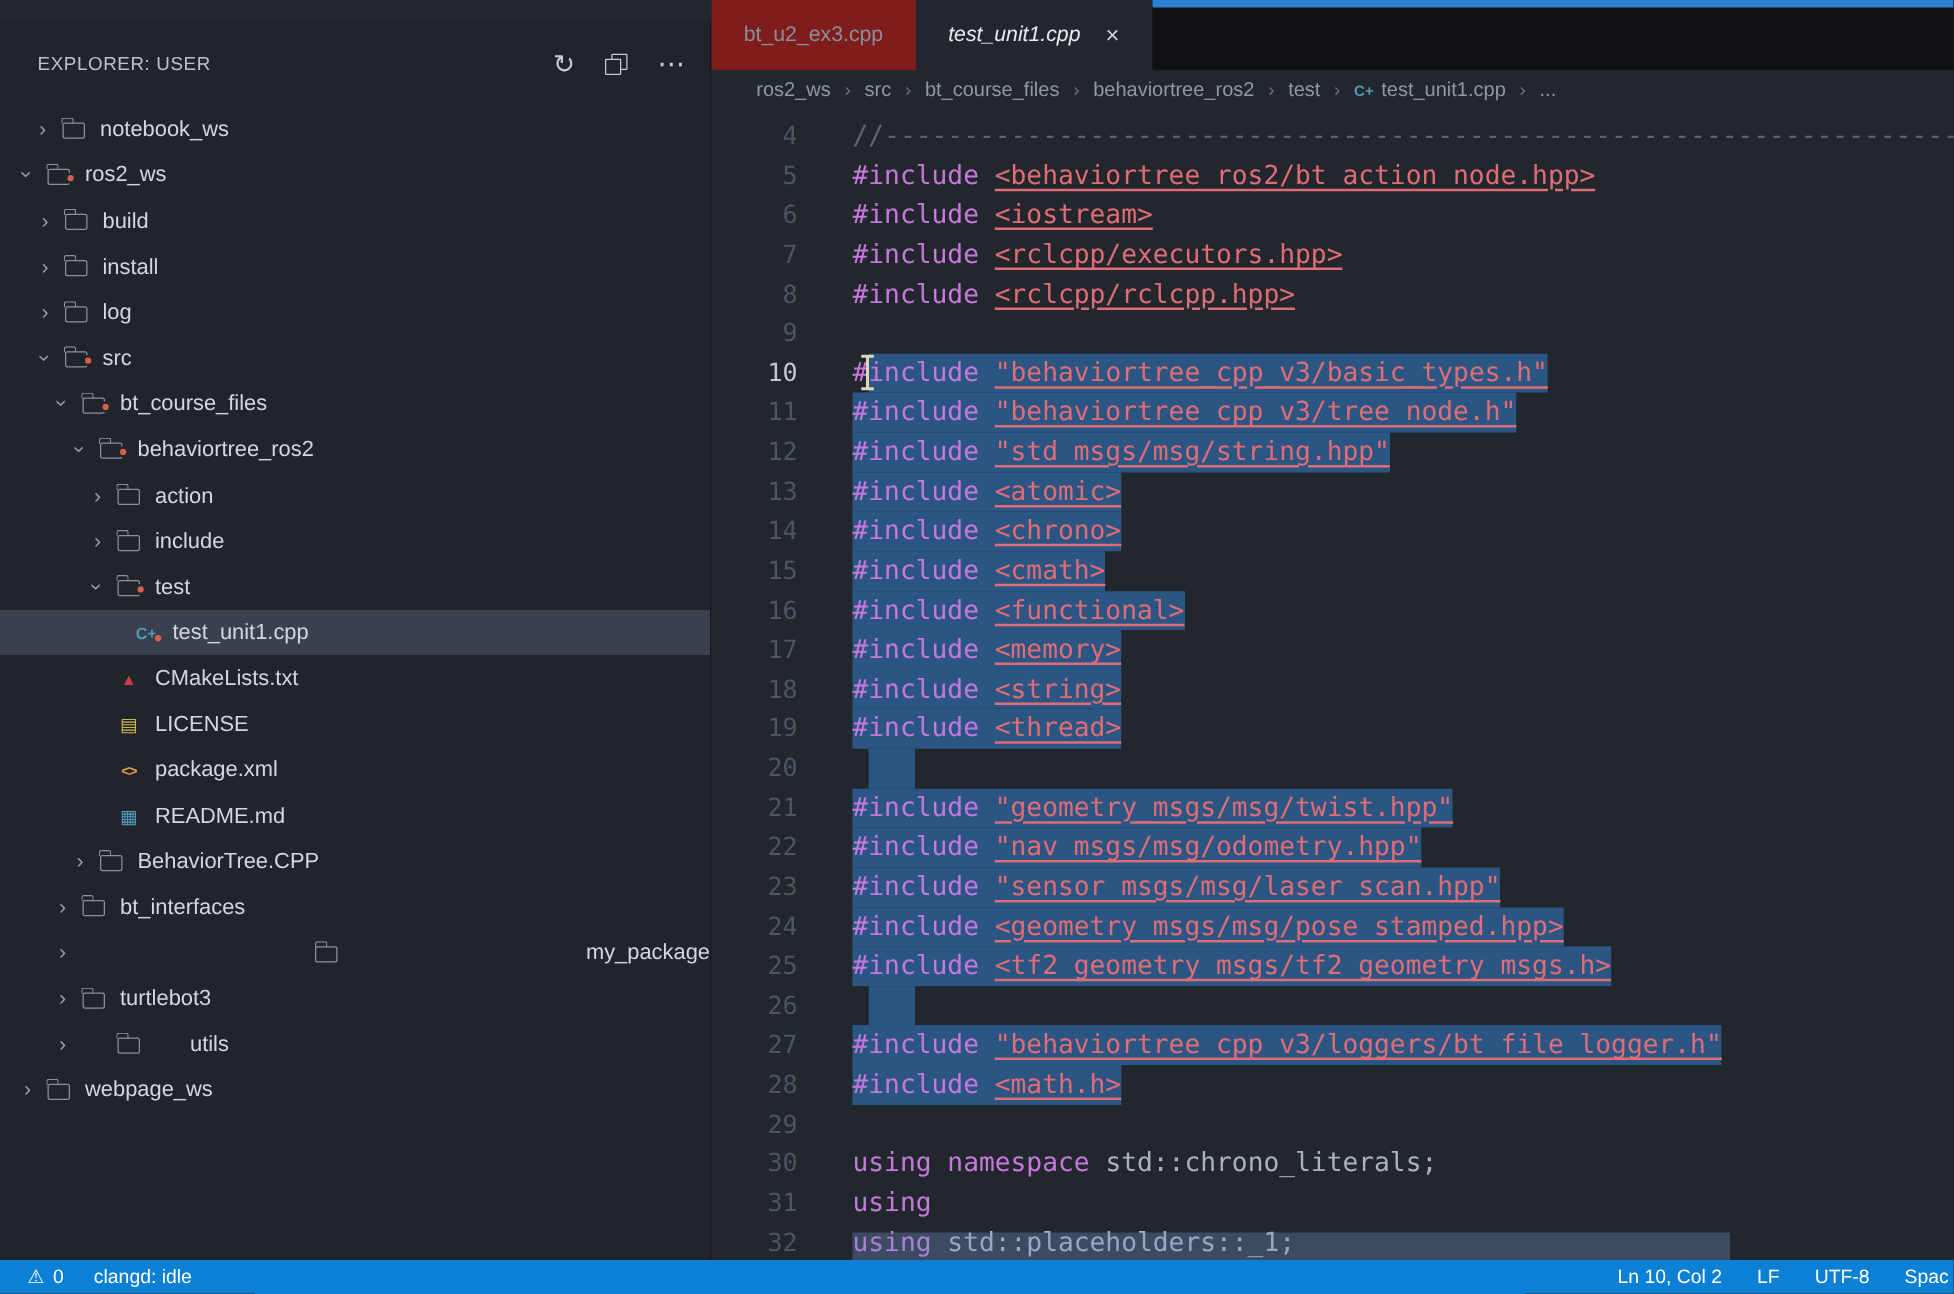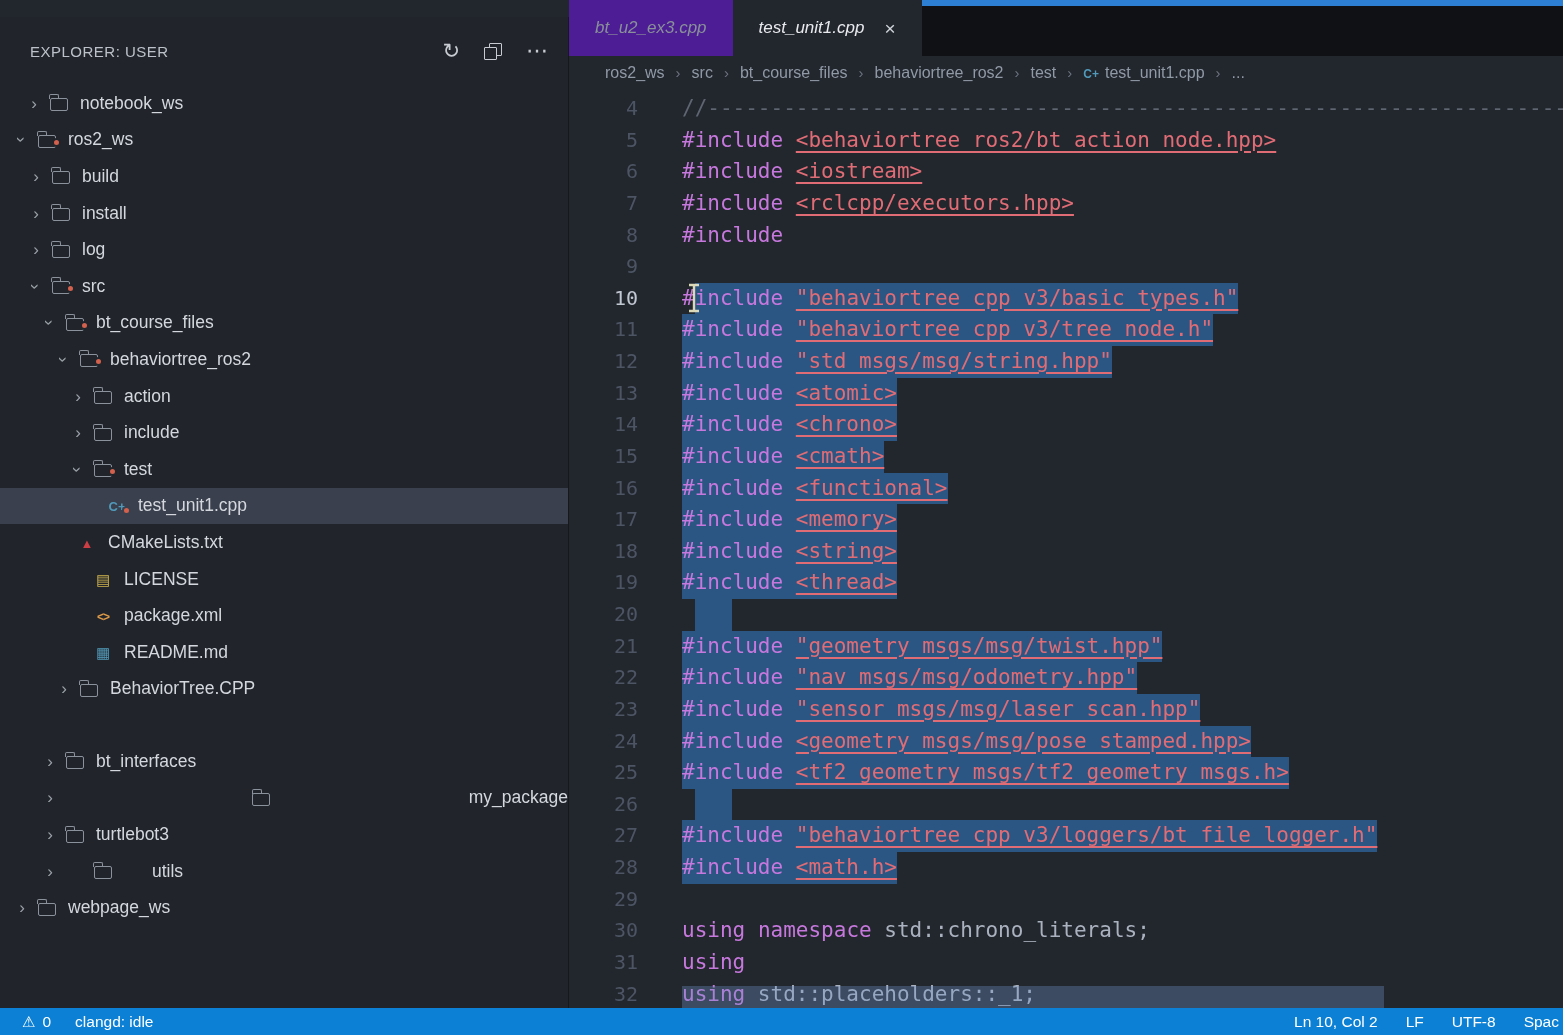--- a/index.html
+++ b/index.html
@@ -38,21 +38,21 @@
   .dot { position:absolute; right:-1px; bottom:1px; width:9px; height:9px; border-radius:50%;
          background:#d3614d; border:2px solid #21252b; }
   .row.selected .dot { border-color:#3a404d; }
   .tlabel { margin-left:8px; white-space:nowrap; }
 
   
   .editor { position:absolute; left:569px; right:0; top:0; bottom:27px; background:#22262d;
             display:flex; flex-direction:column; overflow:hidden; }
   .tabbar { height:56px; flex:none; display:flex; background:#16181d; }
   .tab { display:flex; align-items:center; padding:0 26px; font-size:17px; white-space:nowrap; }
-  .tab.inactive { background:#4c1d95; color:#8a9099;font-style:italic; }
+  .tab.inactive { background:#7f1d1d; color:#8a9099; }
   .tab.active { background:#22262d; color:#e8eaee; font-style:italic; }
   .tab .close { margin-left:20px; font-style:normal; color:#d0d4da; font-size:19px; line-height:1; }
   .tab-fill { flex:1; background:#0f1115; border-top:6px solid #2d7fd3; }
 
   .breadcrumb { height:34px; flex:none; display:flex; align-items:center; padding-left:36px;
                 font-size:16px; color:#9099a6; gap:11px; white-space:nowrap; }
   .bc-sep::before { content:"›"; color:#6d7480; font-size:15px; }
   .bc-item { display:flex; align-items:center; gap:6px; }
   .bc-cpp::before { content:"C+"; color:#519aba; font-weight:bold; font-size:12px; }
 
@@ -181,21 +181,21 @@
           <span class="tlabel">test</span>
         </div>
         <div class="row selected" style="padding-left: 80px;">
           <span class="chev none"></span>
           <span class="ficon">
             <span class="glyph cpp"></span>
             <span class="dot"></span>
           </span>
           <span class="tlabel">test_unit1.cpp</span>
         </div>
-        <div class="row" style="padding-left: 50px;">
+        <div class="row" style="padding-left: 66px;">
           <span class="chev none"></span>
           <span class="ficon">
             <span class="glyph cmake"></span>
           </span>
           <span class="tlabel">CMakeLists.txt</span>
         </div>
         <div class="row" style="padding-left: 66px;">
           <span class="chev none"></span>
           <span class="ficon">
             <span class="glyph license"></span>
@@ -216,21 +216,21 @@
           </span>
           <span class="tlabel">README.md</span>
         </div>
         <div class="row" style="padding-left: 52px;">
           <span class="chev"></span>
           <span class="ficon">
             <span class="glyph folder"></span>
           </span>
           <span class="tlabel">BehaviorTree.CPP</span>
         </div>
-        <div class="row" style="padding-left: 38px; margin-top: 36px;">
+        <div class="row" style="padding-left: 38px;">
           <span class="chev"></span>
           <span class="ficon">
             <span class="glyph folder"></span>
           </span>
           <span class="tlabel">bt_interfaces</span>
         </div>
         <div class="row" style="padding-left: 38px; justify-content: space-between;">
           <span class="chev"></span>
           <span class="ficon">
             <span class="glyph folder"></span>
@@ -317,21 +317,21 @@
           <div class="line">
             <span class="lnum">6</span>
             <span class="ltext"><span class="tok-kw">#include </span><span class="tok-inc">&lt;iostream&gt;</span></span>
           </div>
           <div class="line">
             <span class="lnum">7</span>
             <span class="ltext"><span class="tok-kw">#include </span><span class="tok-inc">&lt;rclcpp/executors.hpp&gt;</span></span>
           </div>
           <div class="line">
             <span class="lnum">8</span>
-            <span class="ltext"><span class="tok-kw">#include </span></span>
+            <span class="ltext"><span class="tok-kw">#include </span><span class="tok-inc">&lt;rclcpp/rclcpp.hpp&gt;</span></span>
           </div>
           <div class="line">
             <span class="lnum">9</span>
             <span class="ltext"></span>
           </div>
           <div class="line">
             <span class="lnum active">10</span>
             <span class="ltext"><span class="tok-kw">#</span><span class="tok-kw sel">include </span><span class="tok-inc sel">"behaviortree_cpp_v3/basic_types.h"</span></span>
           </div>
           <div class="line">

